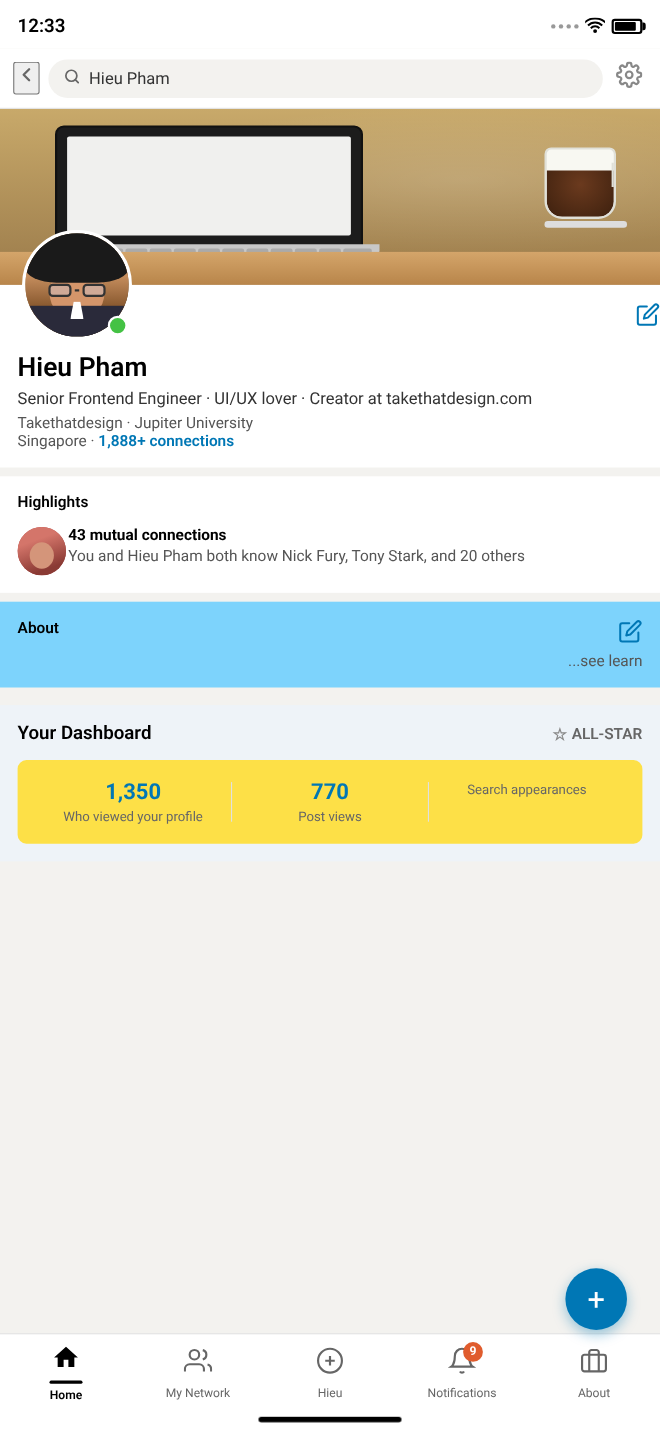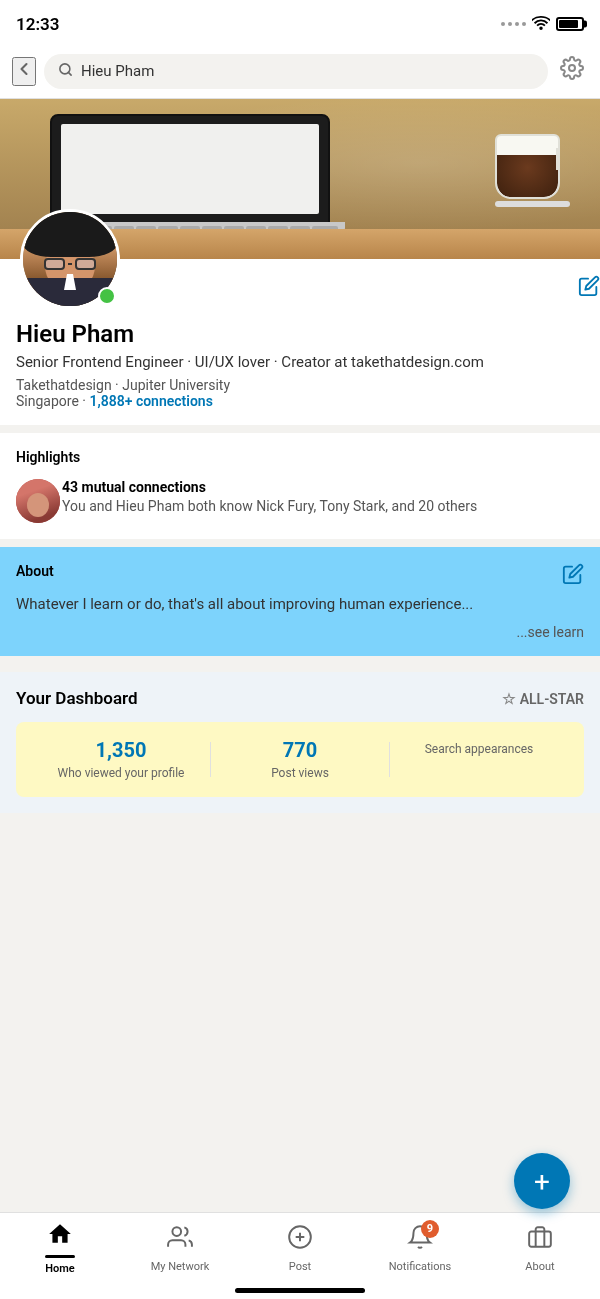--- a/index.html
+++ b/index.html
@@ -305,21 +305,21 @@
     .all-star-badge {
       display: flex;
       align-items: center;
       gap: 4px;
       color: #666;
       font-size: 14px;
       font-weight: 600;
     }
     .star-icon { font-size: 15px; color: #888; }
     .dashboard-stats {
-      background: #fef9c3;
+      background: #fde047;
       border-radius: 8px;
       padding: 16px;
       display: flex;
       justify-content: space-around;
     }
     .stat-item {
       text-align: center;
       flex: 1;
     }
     .stat-number {
@@ -582,21 +582,20 @@
 <div class="section-divider"></div>
 
 <div class="about-section">
   <h2 class="section-title">About</h2>
   <button class="about-edit-btn">
     <svg width="22" height="22" viewBox="0 0 24 24" fill="none" stroke="#0077b5" stroke-width="2" stroke-linecap="round" stroke-linejoin="round">
       <path d="M11 4H4a2 2 0 0 0-2 2v14a2 2 0 0 0 2 2h14a2 2 0 0 0 2-2v-7"></path>
       <path d="M18.5 2.5a2.121 2.121 0 0 1 3 3L12 15l-4 1 1-4 9.5-9.5z"></path>
     </svg>
   </button>
-  <p class="about-text">Whatever I learn or do, that's all about improving human experience...</p>
   <div class="see-more">...see learn</div>
 </div>
 
 <div class="section-divider"></div>
 
 <div class="dashboard-section">
   <div class="dashboard-header">
     <span class="dashboard-title">Your Dashboard</span>
     <div class="all-star-badge">
       <span class="star-icon">☆</span>
@@ -648,21 +647,21 @@
     <span class="nav-label">My Network</span>
   </div>
   <div class="nav-item">
     <div class="nav-icon">
       <svg width="26" height="26" viewBox="0 0 24 24" fill="none" stroke="#666" stroke-width="1.8">
         <circle cx="12" cy="12" r="10"></circle>
         <line x1="12" y1="8" x2="12" y2="16"></line>
         <line x1="8" y1="12" x2="16" y2="12"></line>
       </svg>
     </div>
-    <span class="nav-label">Post</span>
+    <span class="nav-label">Hieu</span>
   </div>
   <div class="nav-item">
     <div class="nav-icon" style="position:relative;">
       <svg width="26" height="26" viewBox="0 0 24 24" fill="none" stroke="#666" stroke-width="1.8">
         <path d="M18 8A6 6 0 0 0 6 8c0 7-3 9-3 9h18s-3-2-3-9"></path>
         <path d="M13.73 21a2 2 0 0 1-3.46 0"></path>
       </svg>
       <div class="nav-badge">9</div>
     </div>
     <span class="nav-label">Notifications</span>

